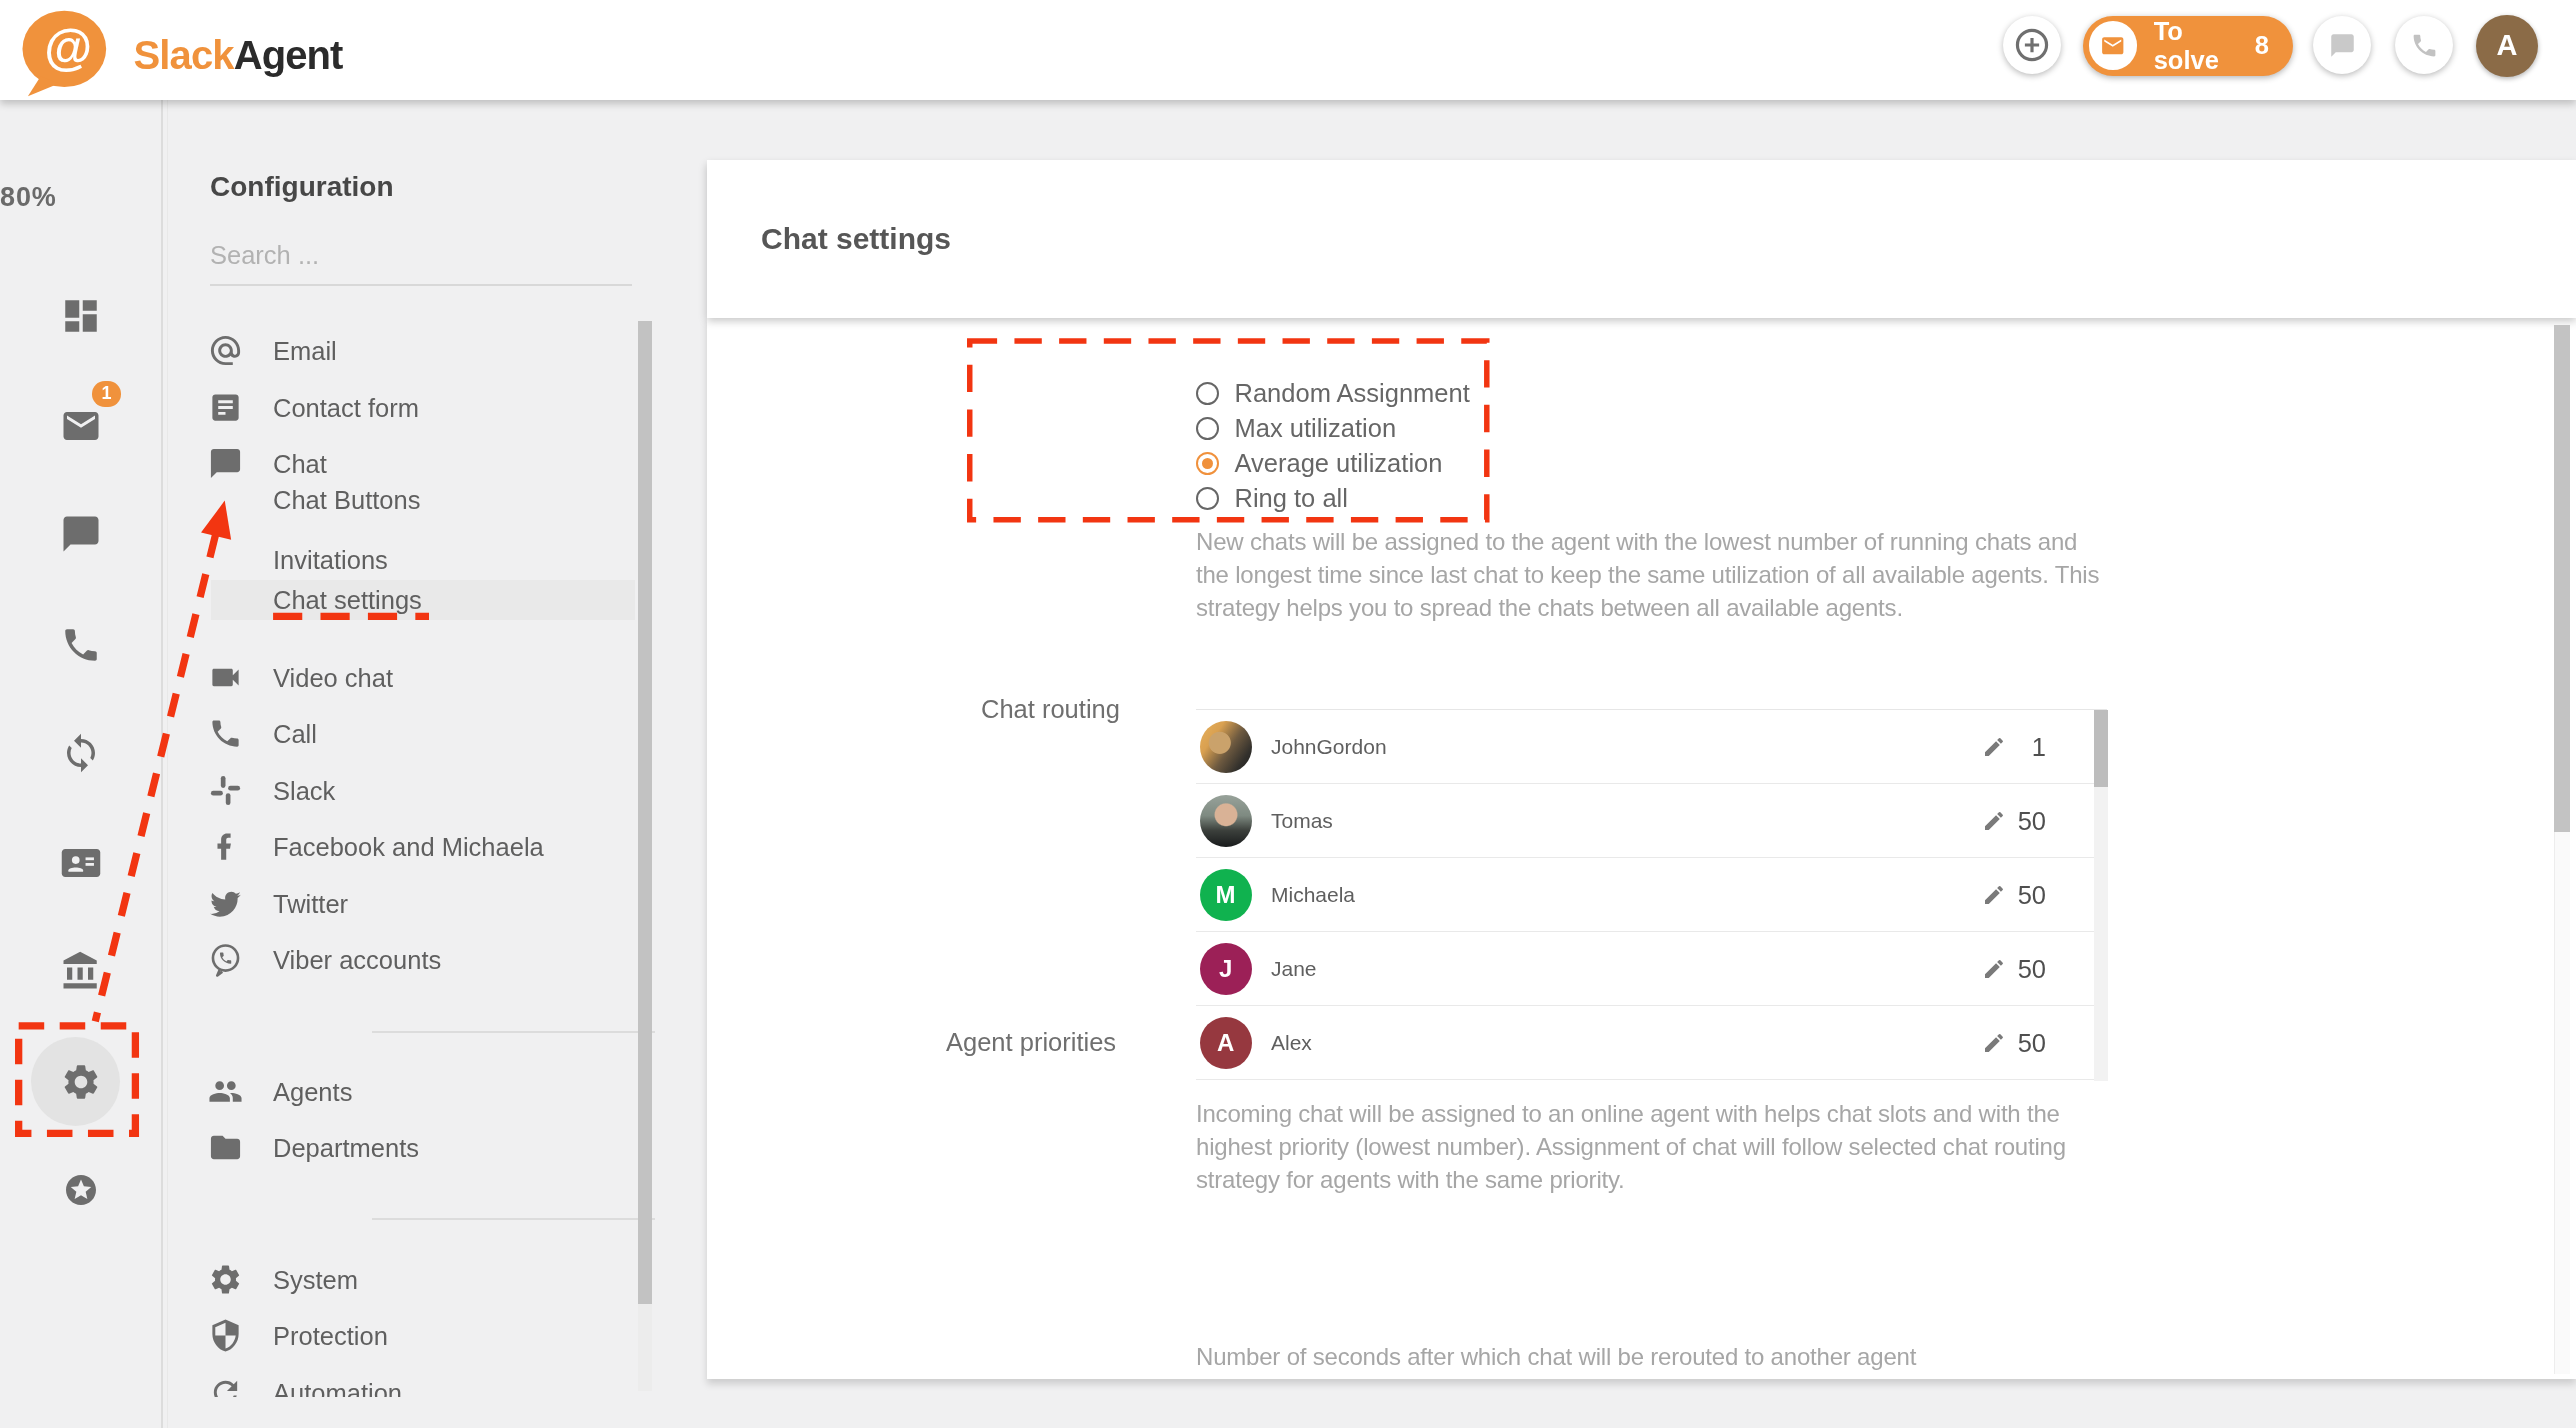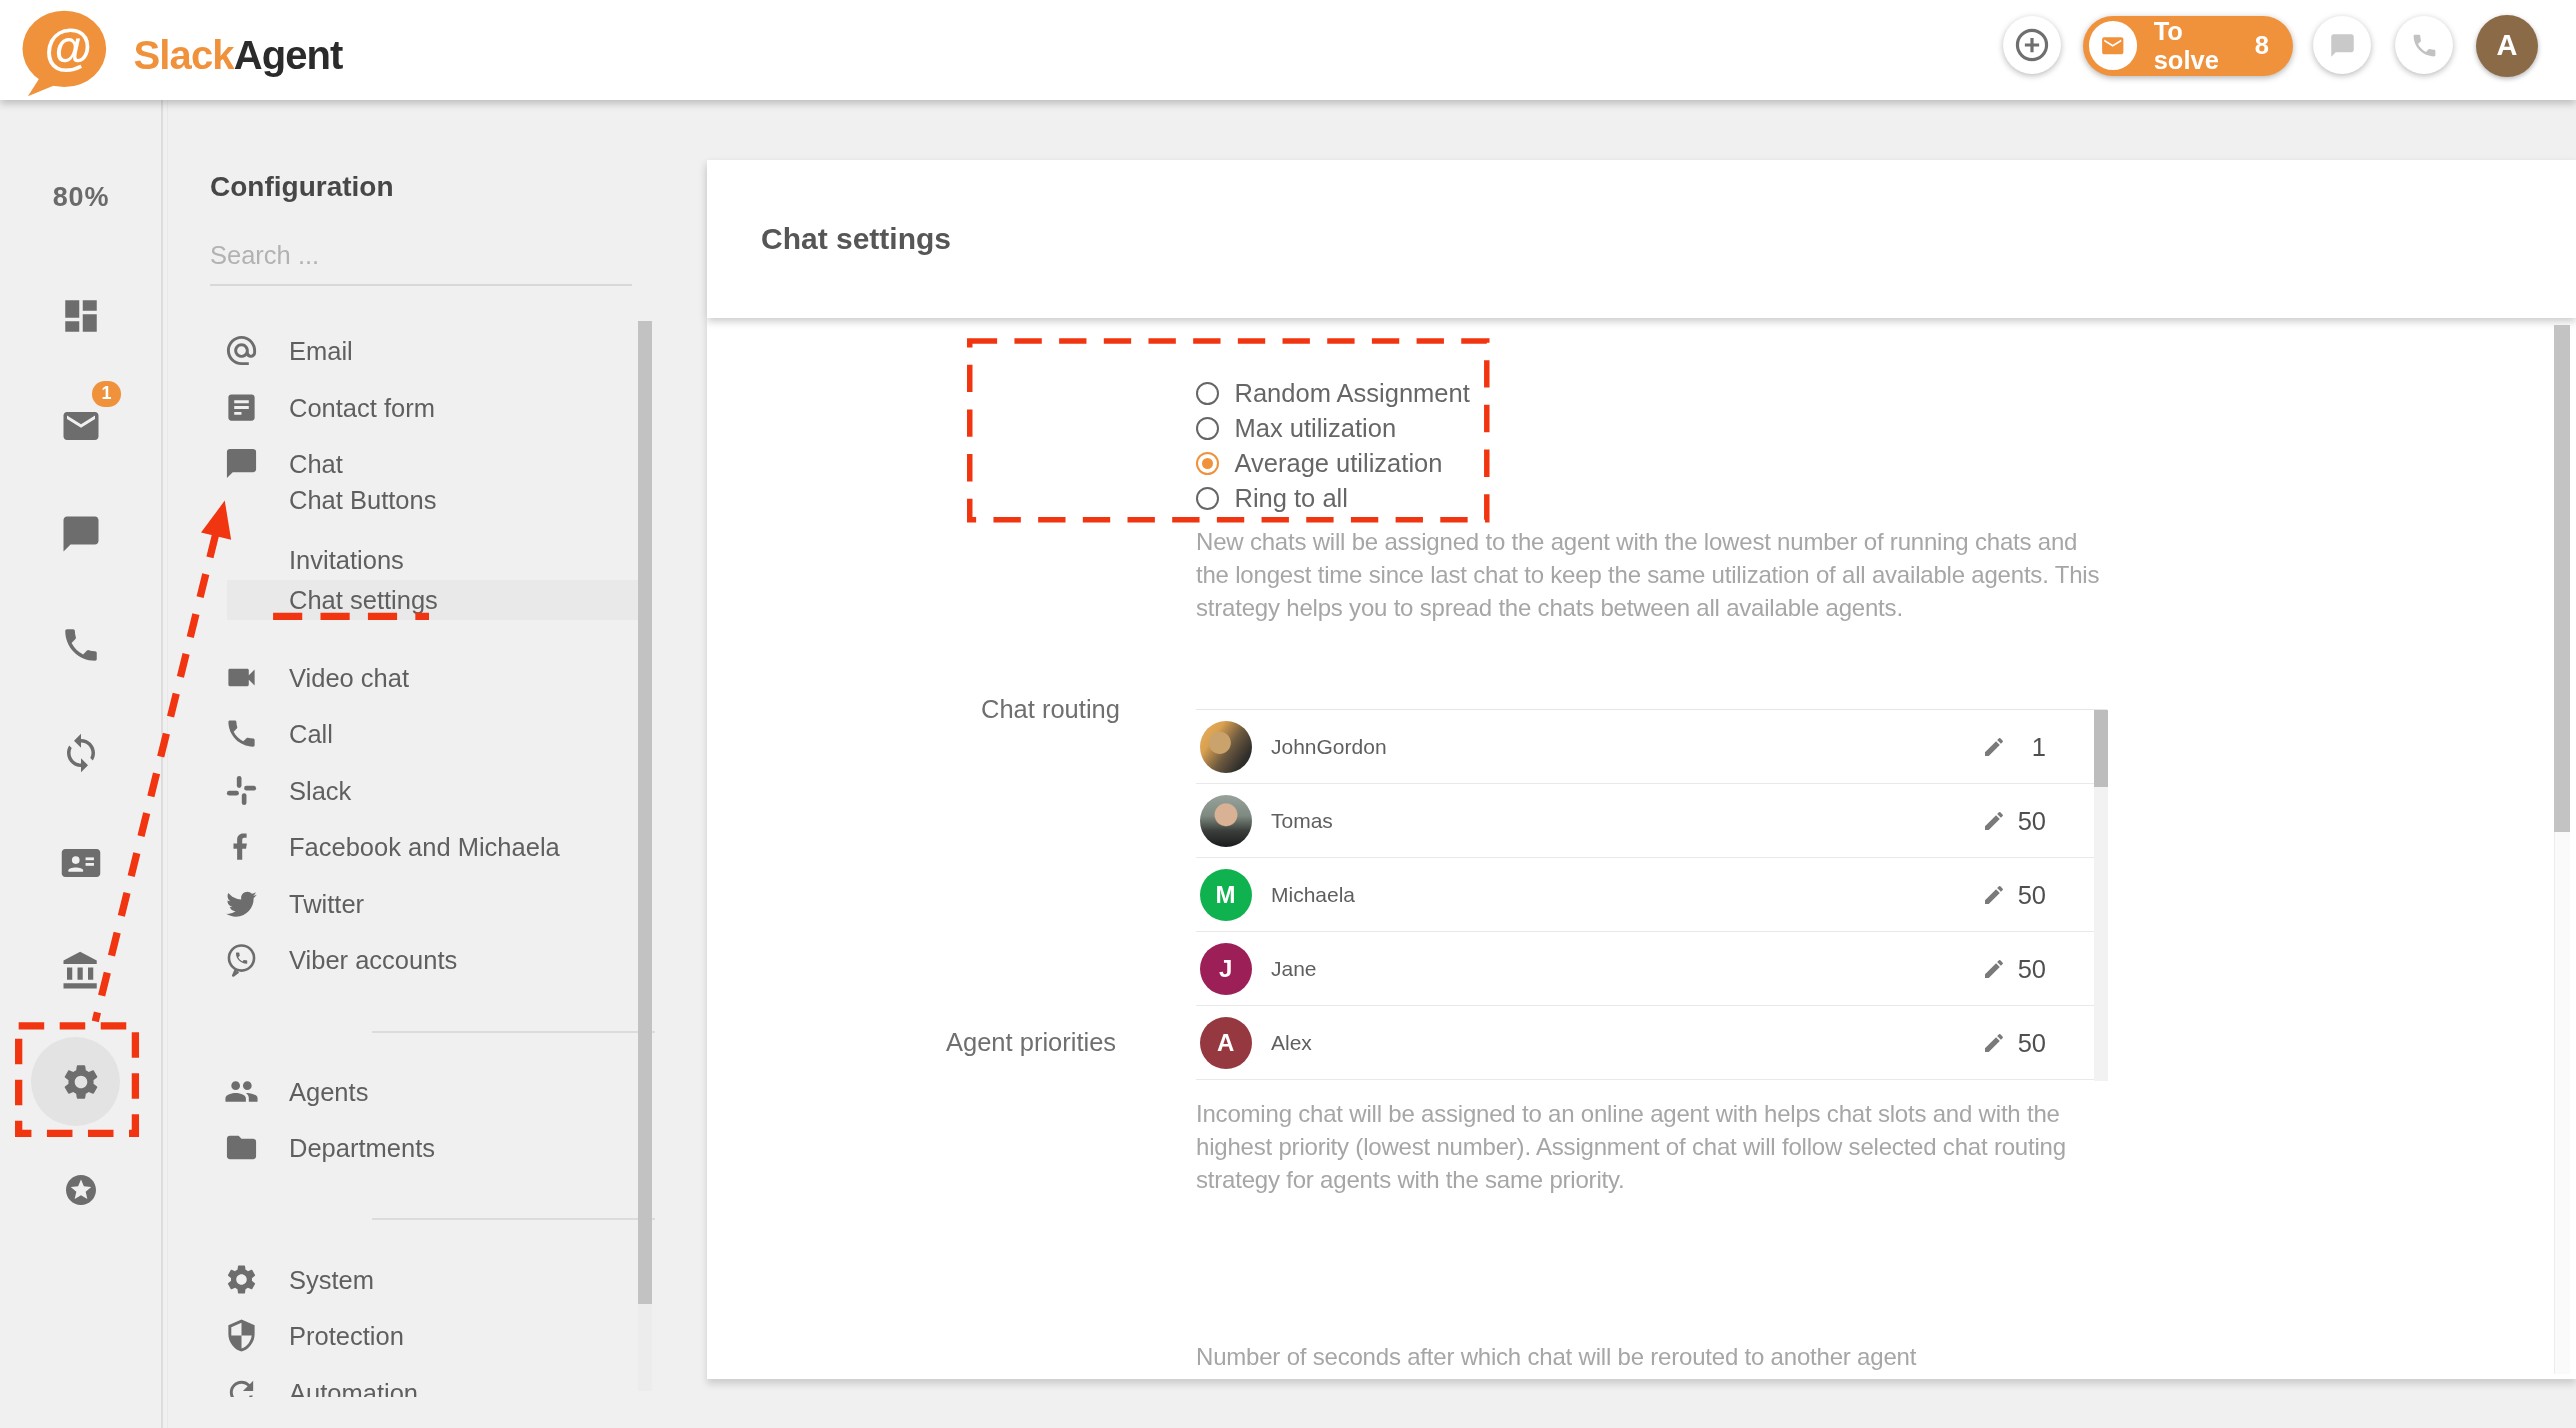--- a/index.html
+++ b/index.html
@@ -22,40 +22,40 @@
   #tosolve .lbl { color:#fff; font-size:25.5px; font-weight:bold; margin-left:16.4px; }
   #tosolve .cnt { color:#fff; font-size:25.5px; font-weight:bold; margin-left:auto; margin-right:24px; }
   #hdr-avatar { position:absolute; left:2476px; top:14.6px; width:62px; height:62px; border-radius:50%;
                 background:#8b6b47; color:#fff; font-size:29px; font-weight:bold;
                 display:flex; align-items:center; justify-content:center; box-shadow:0 1.8px 5.5px rgba(0,0,0,.3); cursor:pointer; }
 
   
   #rail { position:absolute; left:0; top:100px; width:162px; height:1328px; background:#f0f0f1; }
   #rail-divider1 { position:absolute; left:161px; top:100px; width:1.8px; height:1328px; background:#dcdcdc; }
   #rail-divider2 { position:absolute; left:167px; top:100px; width:0.9px; height:1328px; background:#e8e8e8; }
-  #avail { position:absolute; left:0; top:182px; width:162px; text-align:center;
+  #avail { position:absolute; left:0; top:182px; width:162px; text-align:left;
            font-size:27px; font-weight:bold; color:#6a6a6a; letter-spacing:0.9px; }
   .rail-btn { position:absolute; left:0; width:162px; height:55px; display:flex; align-items:center;
               justify-content:center; cursor:pointer; }
   .rail-btn svg { width:42px; height:42px; fill:#6d6d6d; }
   #rail-gear-bg { position:absolute; left:31px; top:1037px; width:89px; height:89px;
                   border-radius:50%; background:#e3e3e3; }
   #mail-badge { position:absolute; left:92px; top:381px; min-width:29px; height:25.5px; border-radius:12.8px;
                 background:#f0923c; color:#fff; font-size:18px; font-weight:bold;
                 display:flex; align-items:center; justify-content:center; padding:0 7.3px; z-index:3; }
 
   
   #config-title { position:absolute; left:210px; top:171px; font-size:28px; font-weight:bold; color:#474747; }
   #config-search { position:absolute; left:210px; top:235px; width:420px; height:40px; border:none; outline:none;
                    background:transparent; font-size:25.5px; color:#555;
                    font-family:"Liberation Sans","DejaVu Sans",sans-serif; }
   #config-search::placeholder { color:#b2b2b2; }
   #search-underline { position:absolute; left:210px; top:284px; width:422px; height:1.8px; background:#d8d8d8; }
   #config-menu { position:absolute; left:162px; top:0px; width:493px; height:1397px; overflow:hidden; }
-  .menu-item { position:absolute; left:0; width:493px; height:57px; cursor:pointer;margin-left:16px; }
+  .menu-item { position:absolute; left:0; width:493px; height:57px; cursor:pointer; }
   .menu-item.sub { height:40px; }
   .mi-icon { position:absolute; left:43px; top:50%; transform:translateY(-50%);
              width:40px; height:40px; display:flex; align-items:center; justify-content:center; }
   .mi-icon svg { width:35px; height:35px; fill:#6d6d6d; }
   .mi-label { position:absolute; left:111px; top:50%; transform:translateY(-50%);
               font-size:25.5px; color:#5f5f5f; white-space:nowrap; }
   .menu-item.active .hl { position:absolute; left:49px; width:424px; top:0; bottom:0; background:#e9e9e9; }
   .menu-item .mi-label, .menu-item .mi-icon { z-index:2; }
   .cfg-divider { position:absolute; left:210px; width:429px; height:1.8px; background:#dcdcdc; }
   #cfg-scroll-track { position:absolute; left:638px; top:321px; width:13.7px; height:1070px; background:#ececec; }

